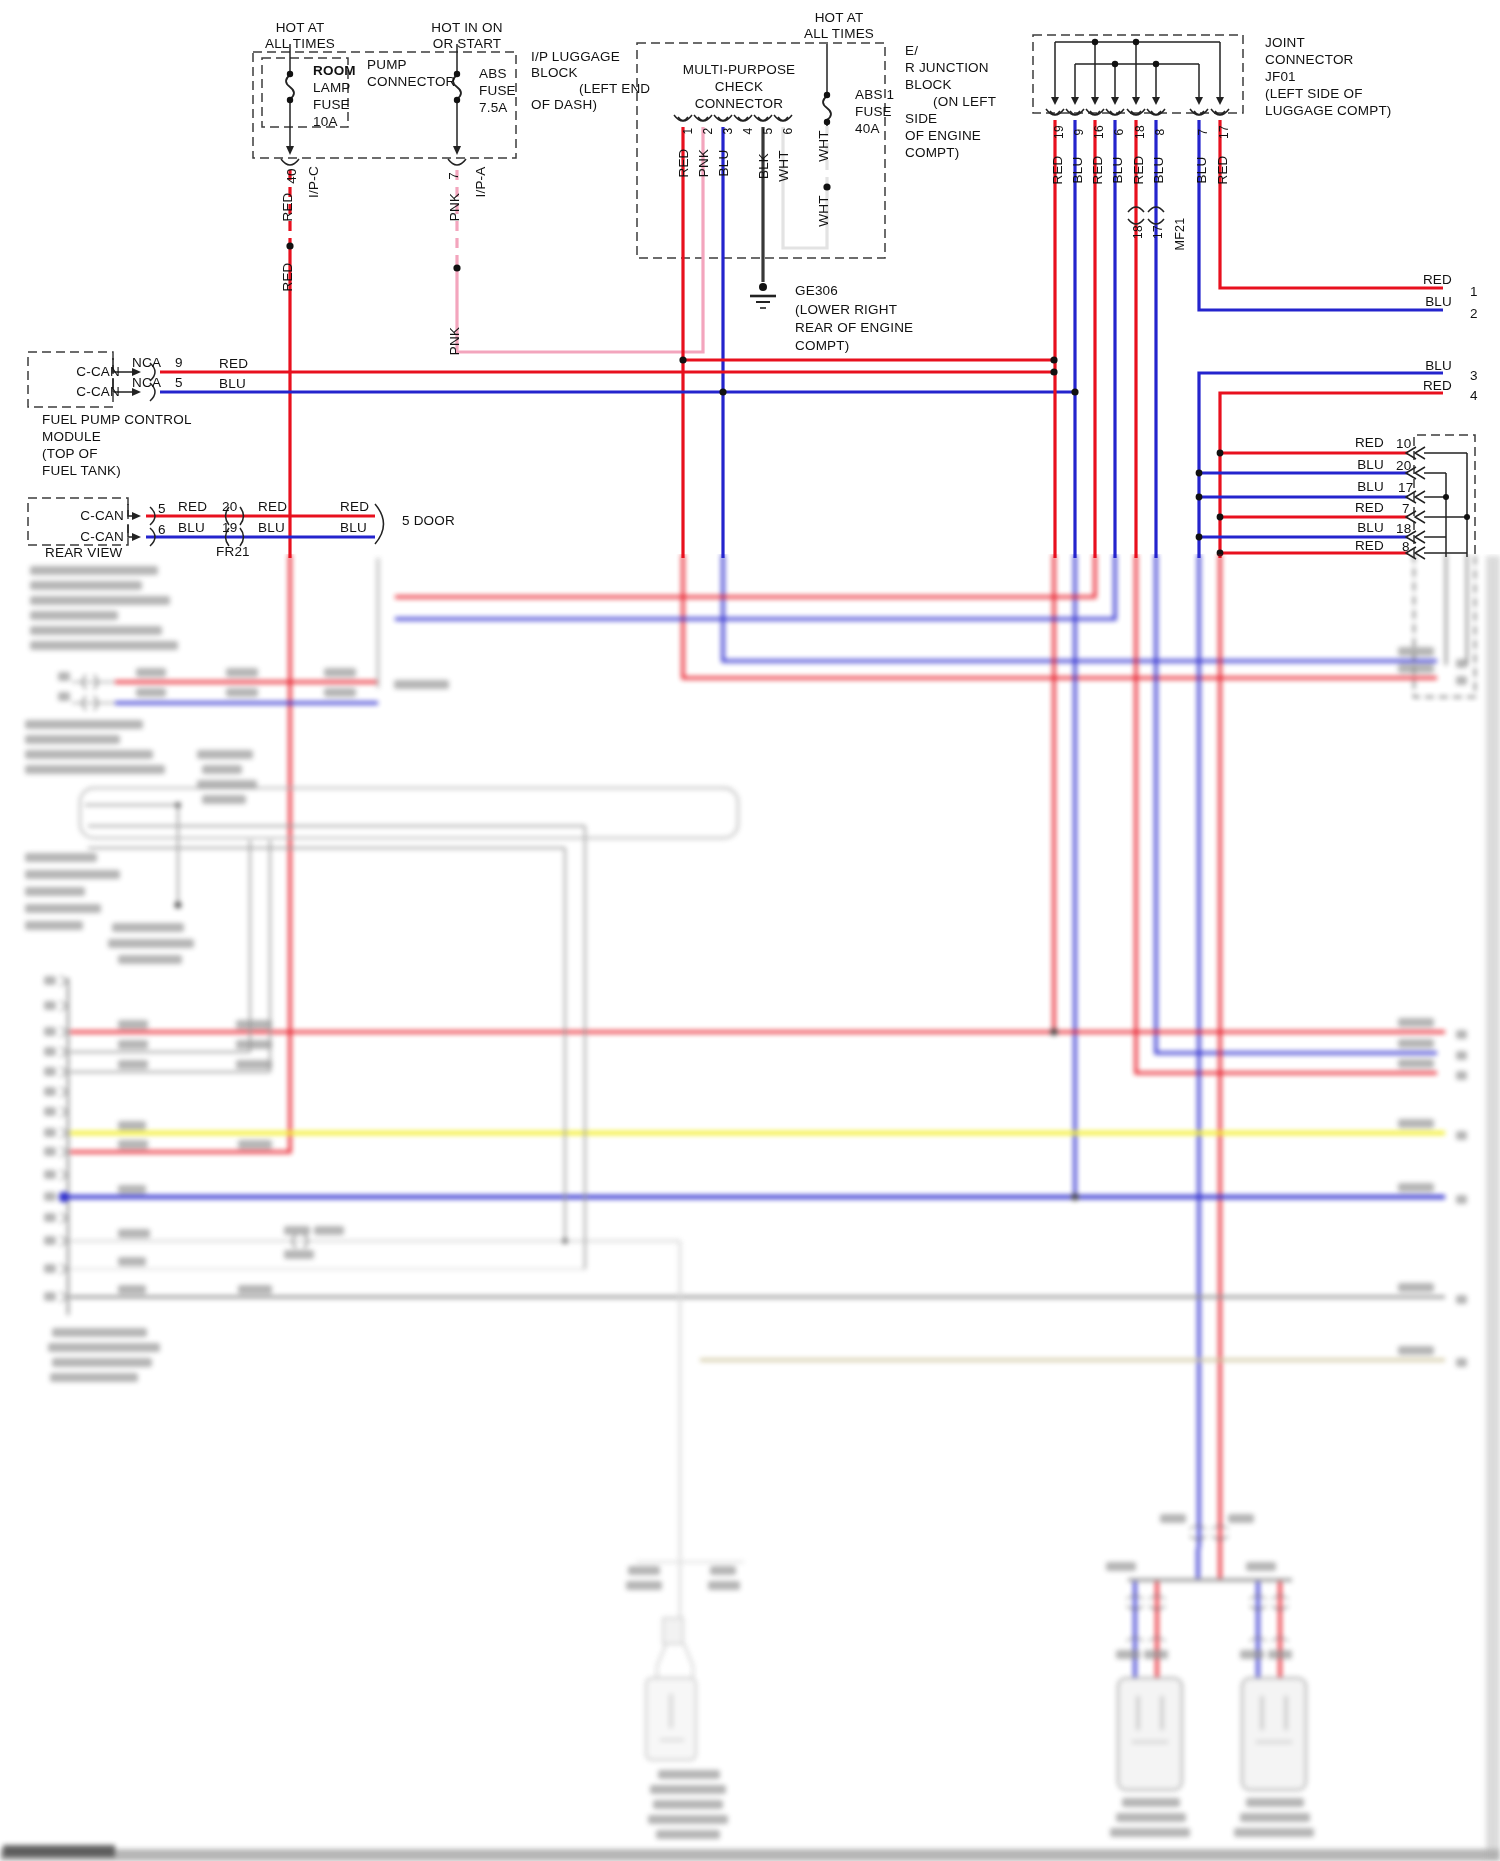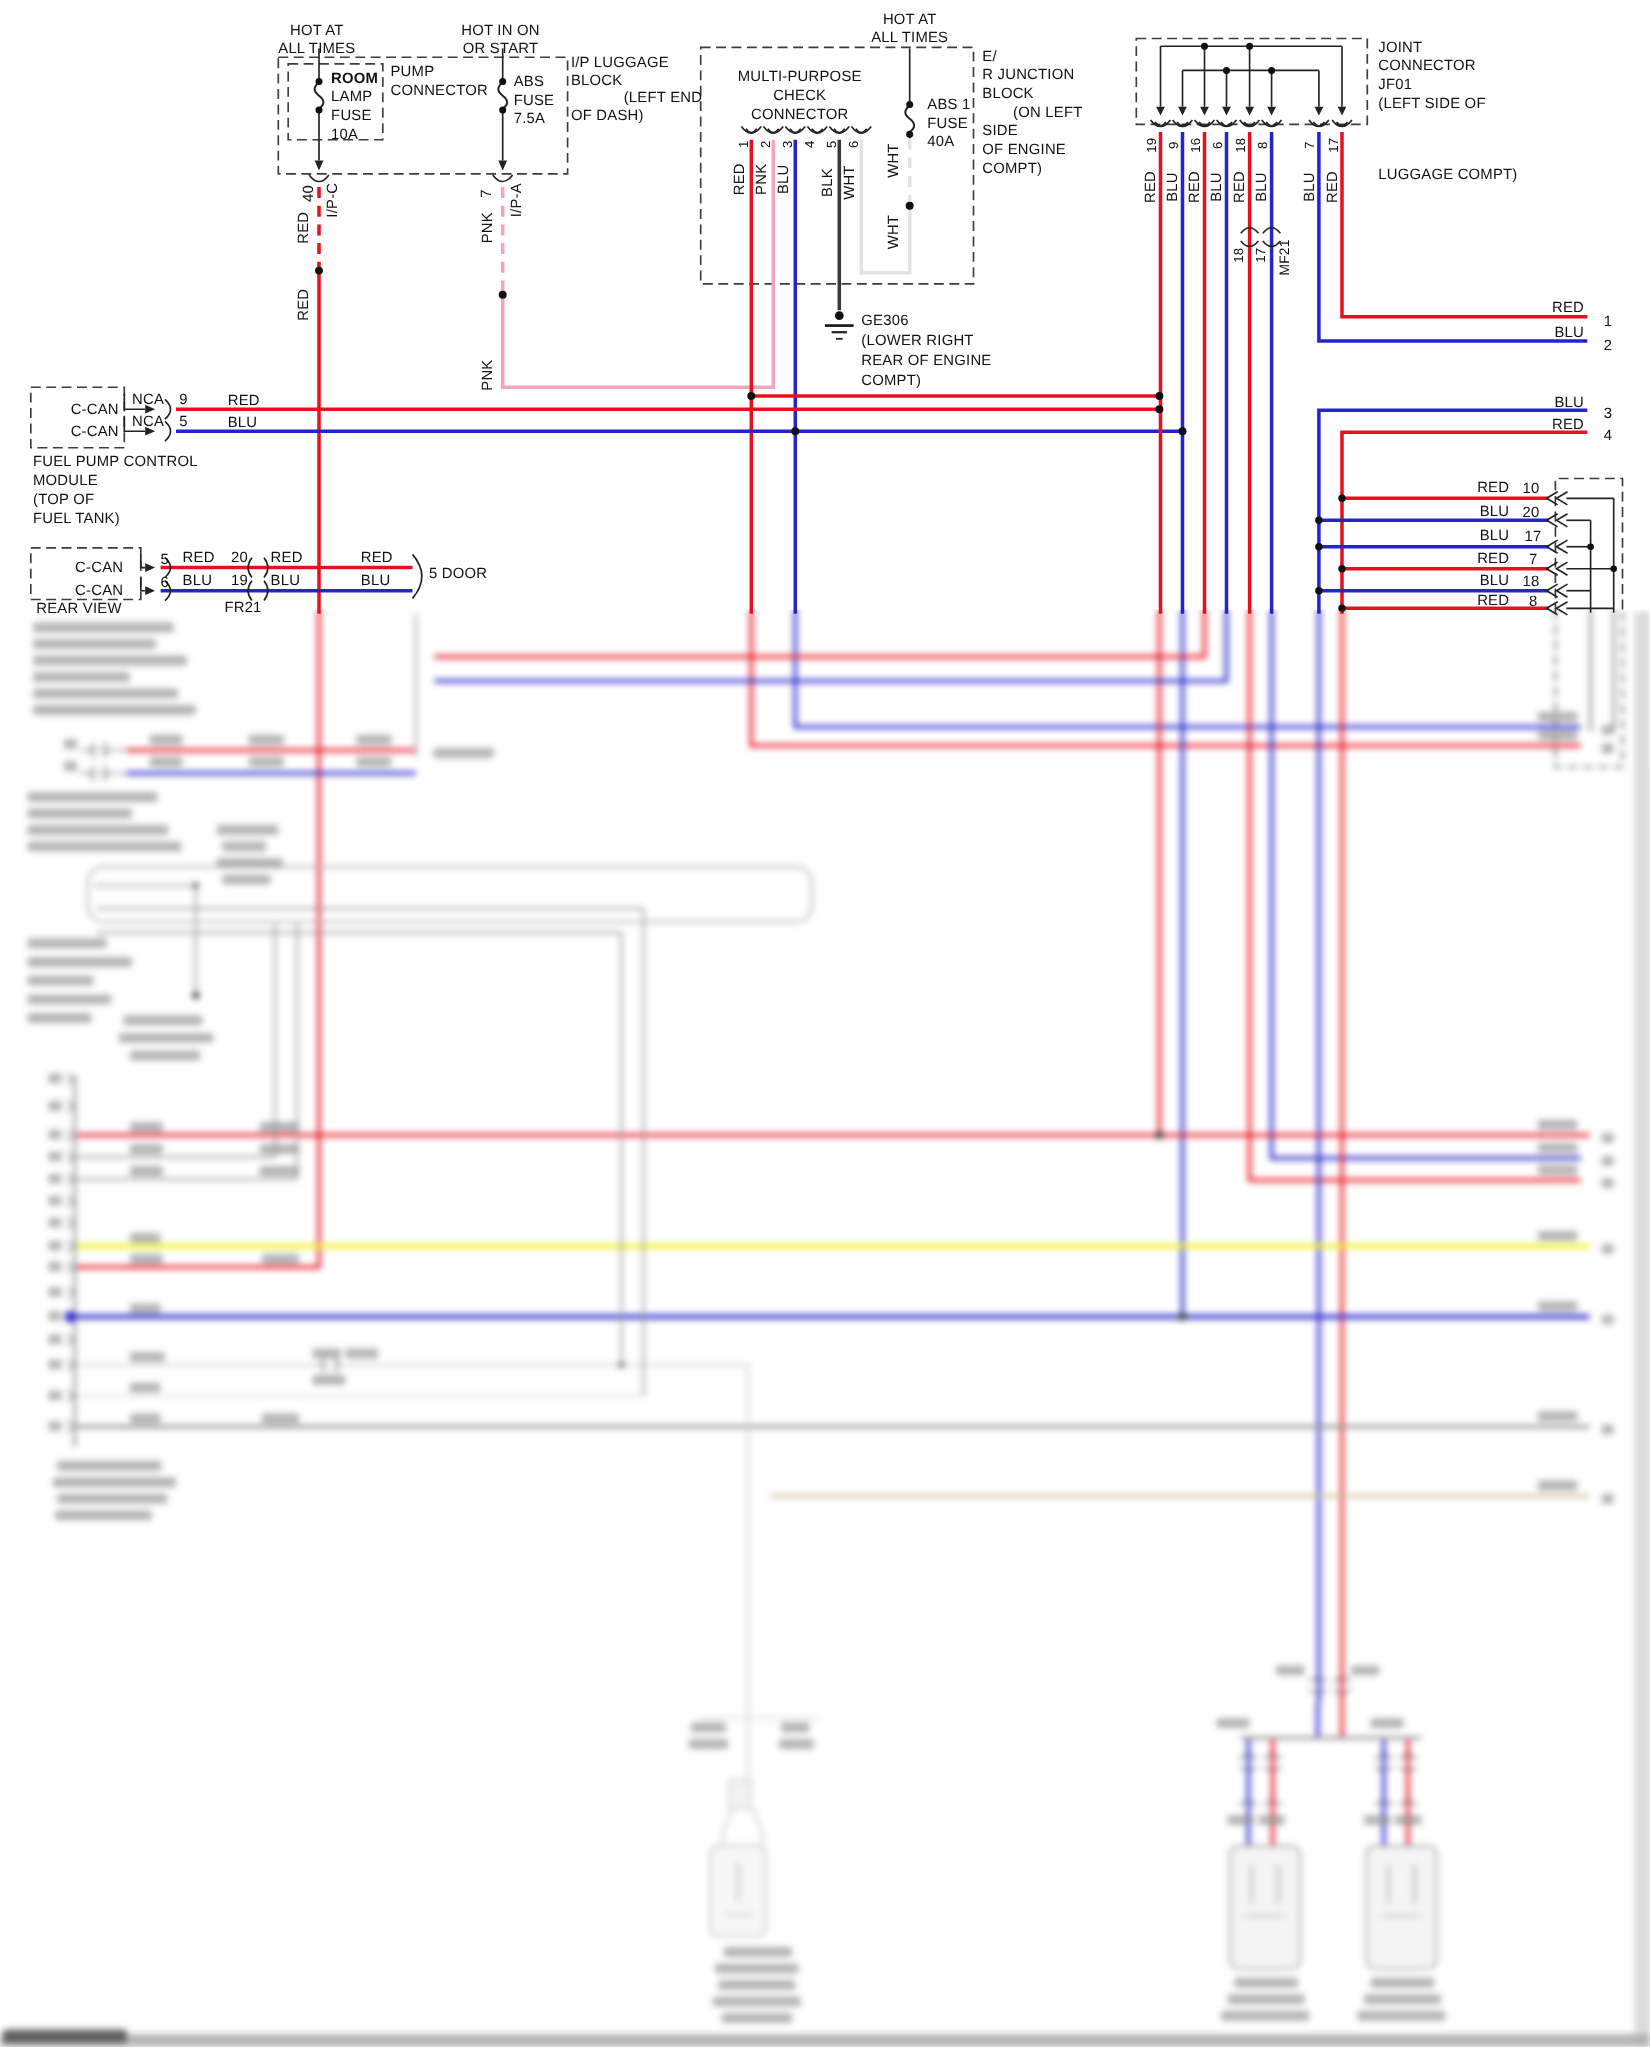--- a/index.html
+++ b/index.html
@@ -1,20 +1,20 @@
 <!DOCTYPE html>
 <html style="--red: #e8101e; --blu: #2424cd; --pnk: #f3a5bd; --wht: #e3e3e3; --blk: #383838; --line: #222222; --yel: #f2ee1f; --gry: #8f8f8f; --tan: #cdc39a; --blob: #8a8a8a; --boxline: #3c3c3c;"><head>
 <meta charset="utf-8">
 <title>Wiring Diagram</title>
 <style>
   html,body{margin:0;padding:0;background:#fff;}
   .page{position:relative;width:1500px;height:1861px;background:#ffffff;overflow:hidden;
         font-family:"Liberation Sans", sans-serif;}
   svg{position:absolute;left:0;top:0;}
-  #labels{position:absolute;left:0;top:0;width:1252px;height:1861px;pointer-events:none;}
+  #labels{position:absolute;left:12px;top:0;width:1252px;height:1861px;pointer-events:none;}
   .lbl{position:absolute;font-size:13.5px;color:#111;white-space:nowrap;line-height:1;
        letter-spacing:.2px;}
   .lbl.rot{transform:translate(-50%,-50%) rotate(-90deg);}
   .lbl.ct{transform:translateX(-50%);}
   .lbl.rt{transform:translateX(-100%);}
   .blurwrap{position:absolute;inset:0;filter:blur(2.8px);opacity:.95;
             clip-path:inset(554px 0px 0px 0px);}
   .tb{fill:#8a8a8a;opacity:.68;}
 </style>
 </head>
@@ -483,21 +483,21 @@
       <div class="lbl" style="left: 893px; top: 129px;">OF ENGINE</div>
       <div class="lbl" style="left: 893px; top: 146px;">COMPT)</div>
       <div class="lbl" style="left: 783px; top: 284px;">GE306</div>
       <div class="lbl" style="left: 783px; top: 303px;">(LOWER RIGHT</div>
       <div class="lbl" style="left: 783px; top: 321px;">REAR OF ENGINE</div>
       <div class="lbl" style="left: 783px; top: 339px;">COMPT)</div>
       <div class="lbl" style="left: 1253px; top: 36px;">JOINT</div>
       <div class="lbl" style="left: 1253px; top: 53px;">CONNECTOR</div>
       <div class="lbl" style="left: 1253px; top: 70px;">JF01</div>
       <div class="lbl" style="left: 1253px; top: 87px;">(LEFT SIDE OF</div>
-      <div class="lbl" style="left: 1253px; top: 104px; margin-top: 48px;">LUGGAGE COMPT)</div>
+      <div class="lbl" style="left: 1253px; top: 104px;">LUGGAGE COMPT)</div>
       <div class="lbl rot" style="left: 1047px; top: 132px; font-size: 12px;">19</div>
       <div class="lbl rot" style="left: 1067px; top: 132px; font-size: 12px;">9</div>
       <div class="lbl rot" style="left: 1087px; top: 132px; font-size: 12px;">16</div>
       <div class="lbl rot" style="left: 1107px; top: 132px; font-size: 12px;">6</div>
       <div class="lbl rot" style="left: 1128px; top: 132px; font-size: 12px;">18</div>
       <div class="lbl rot" style="left: 1148px; top: 132px; font-size: 12px;">8</div>
       <div class="lbl rot" style="left: 1191px; top: 132px; font-size: 12px;">7</div>
       <div class="lbl rot" style="left: 1212px; top: 132px; font-size: 12px;">17</div>
       <div class="lbl rot" style="left: 1046px; top: 170px;">RED</div>
       <div class="lbl rot" style="left: 1066px; top: 170px;">BLU</div>

